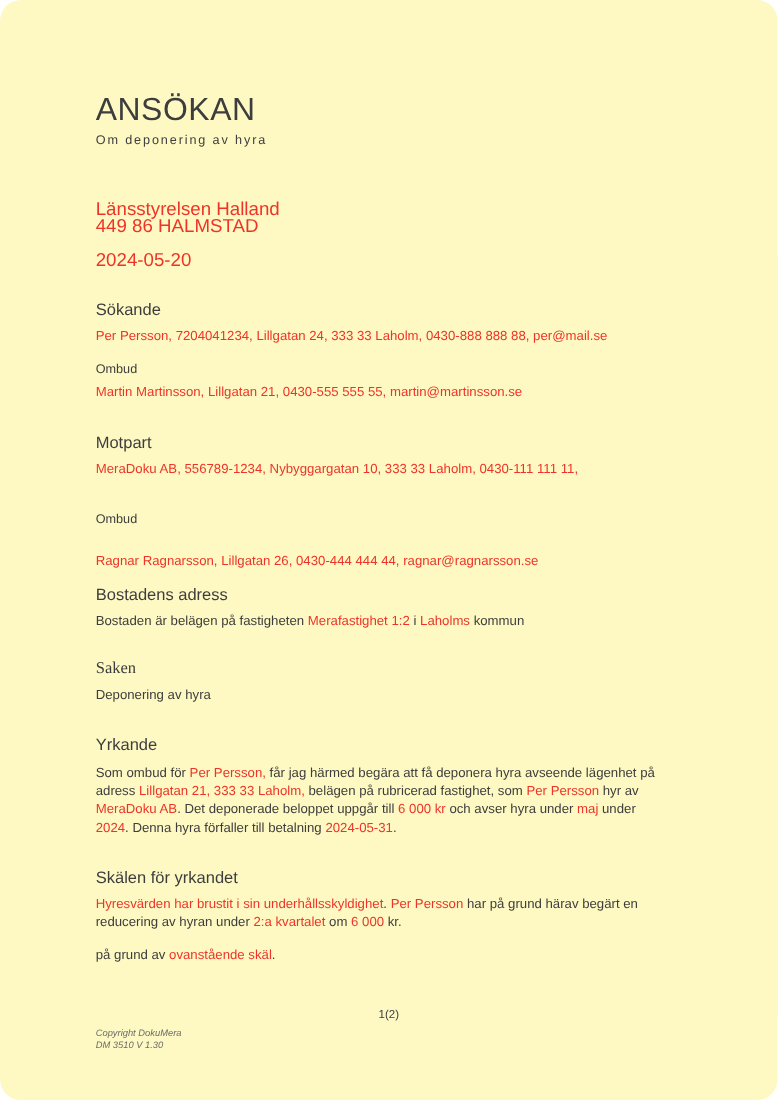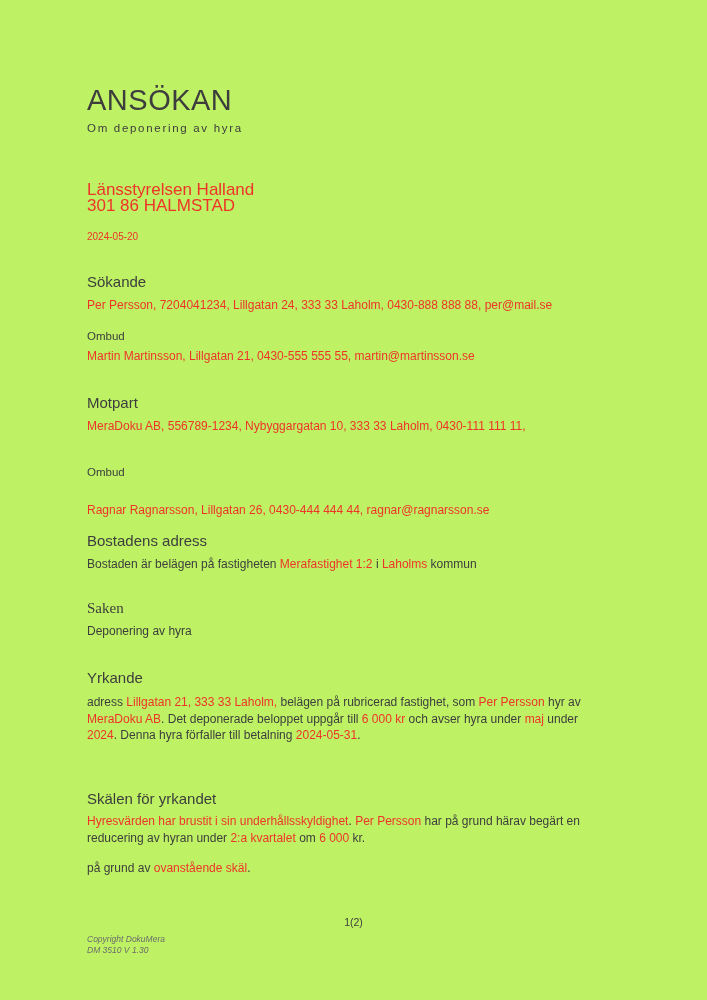--- a/index.html
+++ b/index.html
@@ -10,42 +10,43 @@
   *{margin:0;padding:0;box-sizing:border-box;}
   html,body{background:#ffffff;}
   body{
     font-family:"Liberation Sans","DejaVu Sans",sans-serif;
     color:var(--ink);
   }
   .page{
     position:relative;
     width:707px;
     height:1000px;
-    background:#bef264;
+    background:#fef9c3;
     overflow:hidden;
+    border-radius:19px;
   }
   .abs{position:absolute;left:87px;}
   .red{color:var(--red);}
   h1.b-title{
     top:86px;
     font-size:29px;
     font-weight:400;
     letter-spacing:0.5px;
     line-height:1;
     color:var(--ink);
   }
   .b-subtitle{
     top:121px;
     font-size:11.5px;
     letter-spacing:1.7px;
     line-height:14px;
   }
   .b-recipient{top:182px;}
   .b-recipient .line{font-size:17px;line-height:16px;white-space:nowrap;}
-  .b-date{top:229px;font-size:10px;line-height:16px;}
+  .b-date{top:229px;font-size:17px;line-height:16px;}
   h2.heading{
     font-size:15px;
     font-weight:400;
     color:var(--ink);
     line-height:18px;
     white-space:nowrap;
   }
   .b-h-sokande{top:273px;}
   .b-sokande-applicant{top:297px;}
   .b-sokande-ombud-label{top:328px;}
@@ -89,21 +90,21 @@
 </head>
 <body>
 
 <div class="page">
 
   <h1 class="abs b-title">ANSÖKAN</h1>
   <div class="abs b-subtitle">Om deponering av hyra</div>
 
   <div class="abs b-recipient">
     <div class="line red">Länsstyrelsen Halland</div>
-    <div class="line red">301 86 HALMSTAD</div>
+    <div class="line red">449 86 HALMSTAD</div>
   </div>
   <div class="abs b-date red">2024-05-20</div>
 
   <h2 class="abs heading b-h-sokande">Sökande</h2>
   <div class="abs rich b-sokande-applicant">
       <div class="line"><span class="red">Per Persson, 7204041234, Lillgatan 24, 333 33 Laholm, 0430-888 888 88, per@mail.se</span></div>
     </div>
   <div class="abs sublabel b-sokande-ombud-label">Ombud</div>
   <div class="abs rich b-sokande-ombud">
       <div class="line"><span class="red">Martin Martinsson, Lillgatan 21, 0430-555 555 55, martin@martinsson.se</span></div>
@@ -123,20 +124,21 @@
       <div class="line"><span>Bostaden är belägen på fastigheten </span><span class="red">Merafastighet 1:2</span><span> i </span><span class="red">Laholms</span><span> kommun</span></div>
     </div>
 
   <h2 class="abs heading b-h-saken">Saken</h2>
   <div class="abs rich b-saken-body">
       <div class="line"><span>Deponering av hyra</span></div>
     </div>
 
   <h2 class="abs heading b-h-yrkande">Yrkande</h2>
   <div class="abs rich b-yrkande-body">
+      <div class="line"><span>Som ombud för </span><span class="red">Per Persson,</span><span> får jag härmed begära att få deponera hyra avseende lägenhet på</span></div>
       <div class="line"><span>adress </span><span class="red">Lillgatan 21, 333 33 Laholm,</span><span> belägen på rubricerad fastighet, som </span><span class="red">Per Persson</span><span> hyr av</span></div>
       <div class="line"><span class="red">MeraDoku AB</span><span>. Det deponerade beloppet uppgår till </span><span class="red">6 000 kr</span><span> och avser hyra under </span><span class="red">maj</span><span> under</span></div>
       <div class="line"><span class="red">2024</span><span>. Denna hyra förfaller till betalning </span><span class="red">2024-05-31</span><span>.</span></div>
     </div>
 
   <h2 class="abs heading b-h-skalen">Skälen för yrkandet</h2>
   <div class="abs rich b-skalen-p1">
       <div class="line"><span class="red">Hyresvärden har brustit i sin underhållsskyldighet</span><span>. </span><span class="red">Per Persson</span><span> har på grund härav begärt en</span></div>
       <div class="line"><span>reducering av hyran under </span><span class="red">2:a kvartalet</span><span> om </span><span class="red">6 000</span><span> kr.</span></div>
     </div>

